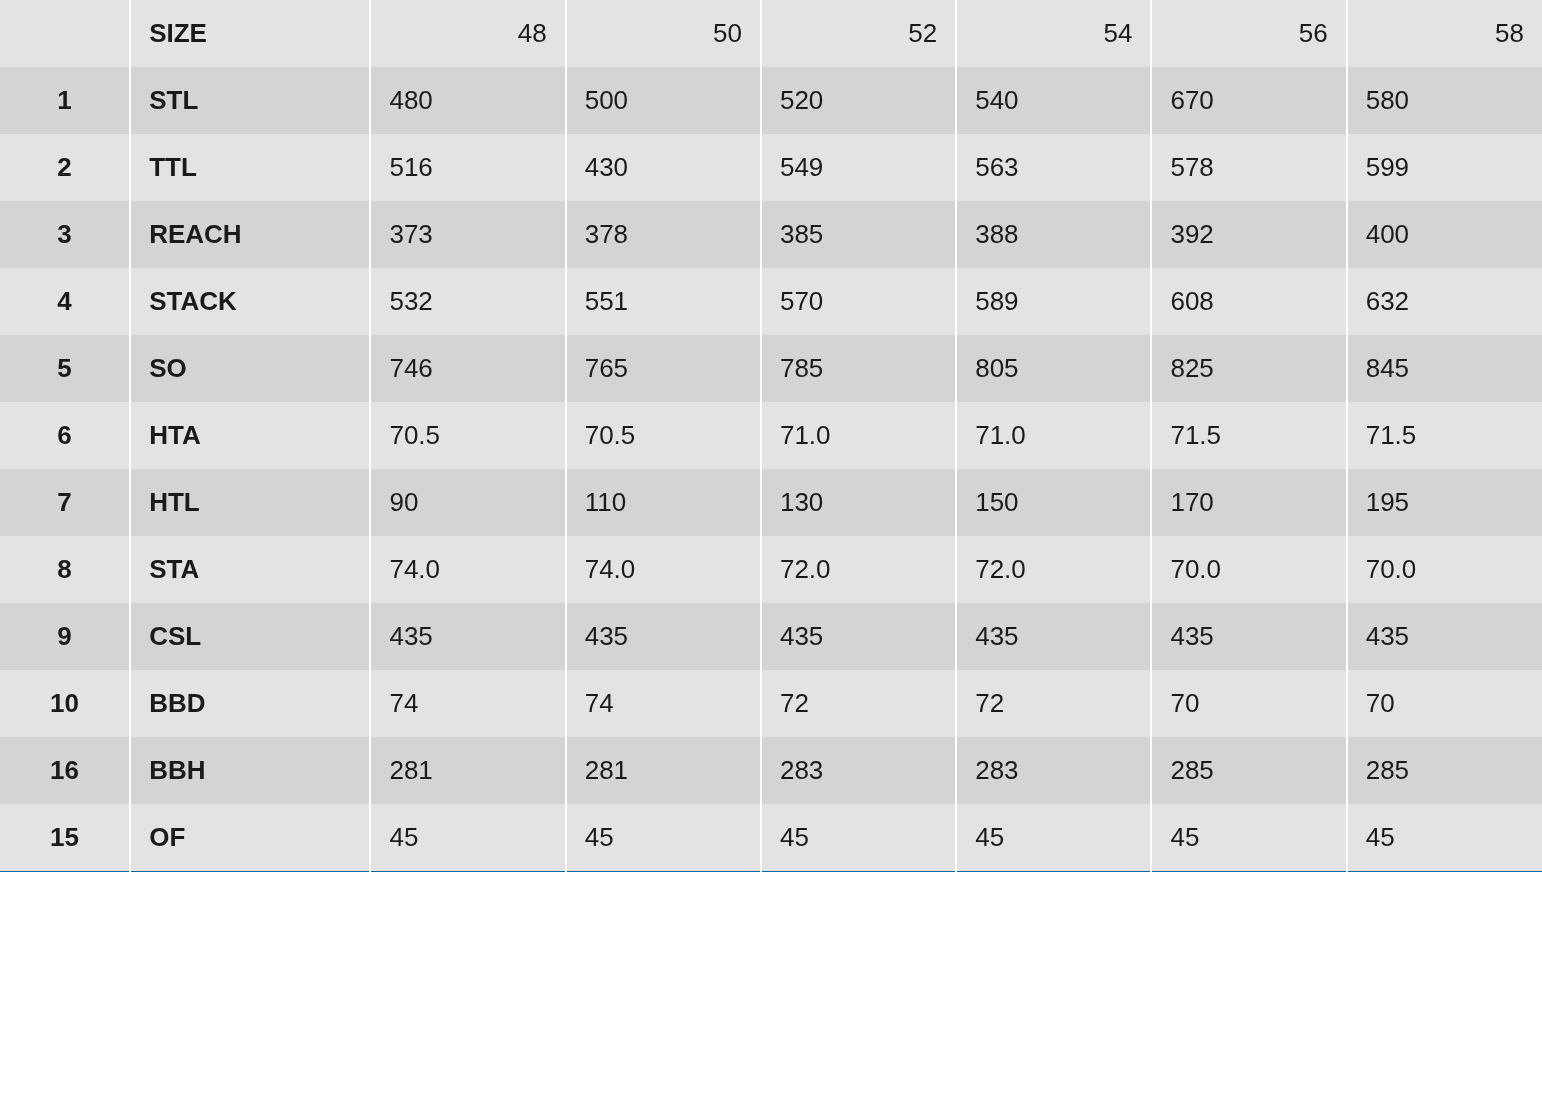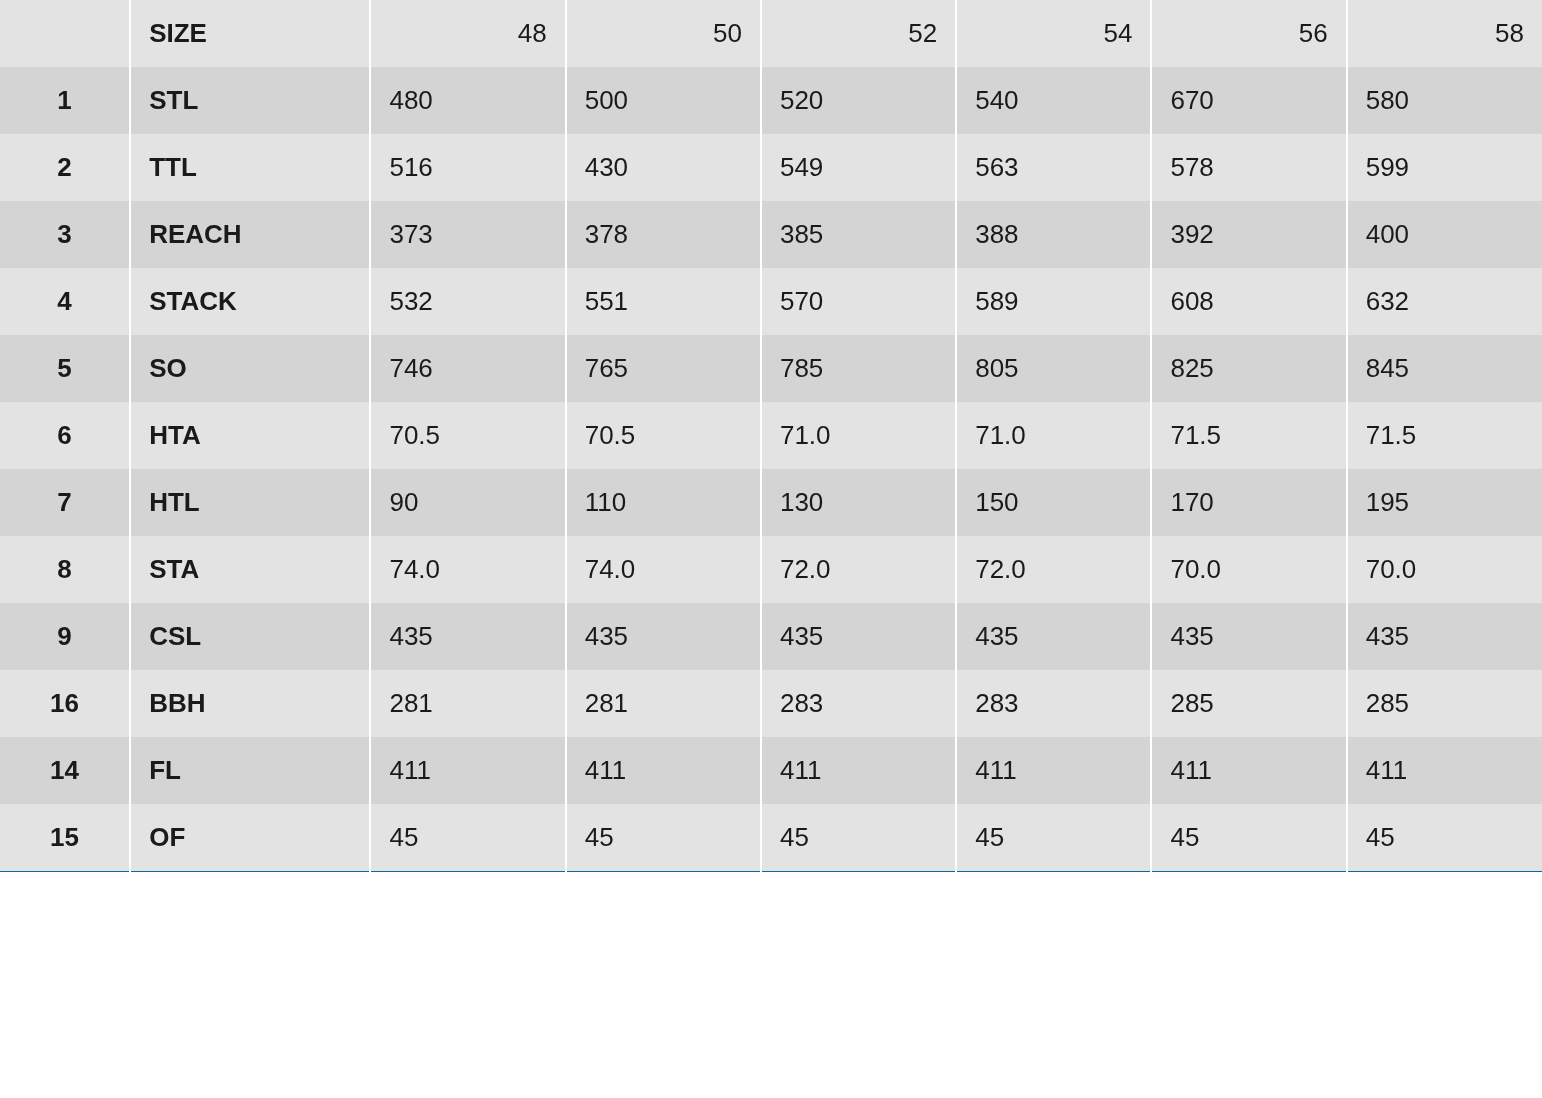--- a/index.html
+++ b/index.html
@@ -169,44 +169,44 @@
       <td class="col-index">9</td>
       <td class="col-label">CSL</td>
       <td class="col-value">435</td>
       <td class="col-value">435</td>
       <td class="col-value">435</td>
       <td class="col-value">435</td>
       <td class="col-value">435</td>
       <td class="col-value">435</td>
     </tr>
 
+    <tr>
+      <td class="col-index">10</td>
+      <td class="col-label">BBD</td>
+      <td class="col-value">74</td>
+      <td class="col-value">74</td>
+      <td class="col-value">72</td>
+      <td class="col-value">72</td>
+      <td class="col-value">70</td>
+      <td class="col-value">70</td>
+    </tr>
 
     <tr>
       <td class="col-index">16</td>
       <td class="col-label">BBH</td>
       <td class="col-value">281</td>
       <td class="col-value">281</td>
       <td class="col-value">283</td>
       <td class="col-value">283</td>
       <td class="col-value">285</td>
       <td class="col-value">285</td>
     </tr>
 
 
 
-    <tr>
-      <td class="col-index">14</td>
-      <td class="col-label">FL</td>
-      <td class="col-value">411</td>
-      <td class="col-value">411</td>
-      <td class="col-value">411</td>
-      <td class="col-value">411</td>
-      <td class="col-value">411</td>
-      <td class="col-value">411</td>
-    </tr>
 
     <tr>
       <td class="col-index">15</td>
       <td class="col-label">OF</td>
       <td class="col-value">45</td>
       <td class="col-value">45</td>
       <td class="col-value">45</td>
       <td class="col-value">45</td>
       <td class="col-value">45</td>
       <td class="col-value">45</td>

